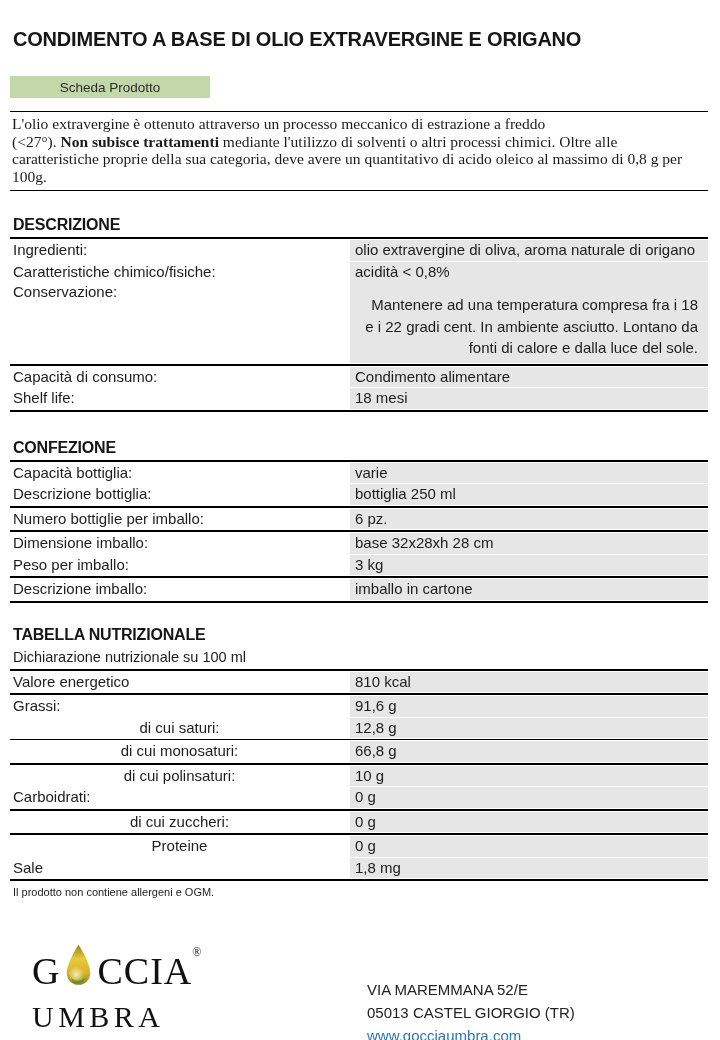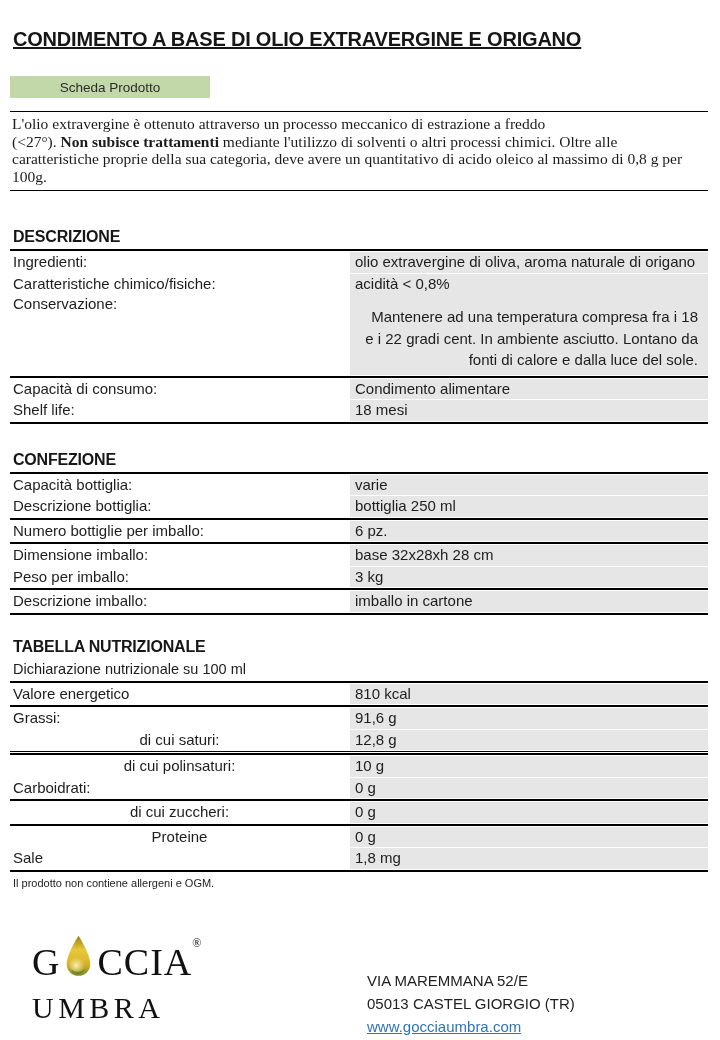--- a/index.html
+++ b/index.html
@@ -12,40 +12,40 @@
   *{box-sizing:border-box;}
   html,body{margin:0;padding:0;}
   body{
     width:720px;height:1040px;overflow:hidden;background:#fff;
     font-family:"Liberation Sans",sans-serif;color:var(--ink);
   }
   .page{padding:0 12px 0 10px;}
   
   .title{
     margin:26px 0 0 3px;font-size:20px;line-height:26px;font-weight:bold;
-    letter-spacing:-.2px;color:#161616;text-decoration:underline;
+    letter-spacing:-.2px;color:#161616;
   }
   .badge{
     margin-top:24px;width:200px;height:22px;background:var(--green);
     display:flex;align-items:center;justify-content:center;
     font-size:13.5px;color:#2b2b2b;
   }
   .intro{
     margin-top:13px;border-top:1.5px solid var(--line);border-bottom:1.5px solid var(--line);
     padding:3px 2px 5px 2px;
     font-family:"Liberation Serif",serif;font-size:15.5px;line-height:17.5px;color:#1b1b1b;
   }
   .intro b{font-weight:bold;}
   
   .h2{
     font-size:16px;font-weight:bold;color:#161616;letter-spacing:-.2px;
     margin:0 0 0 3px;line-height:20px;
   }
   .h2-underline{border-bottom:2px solid var(--line);padding-bottom:2px;margin-left:0;padding-left:3px;}
-  .sec-desc{margin-top:36px;}
+  .sec-desc{margin-top:24px;}
   .sec-conf{margin-top:26px;}
   .sec-nutr{margin-top:22px;}
   .subtitle{font-size:14.5px;margin:3px 0 3px 3px;line-height:18px;}
   
   .tbl{width:100%;}
   .trow{display:grid;grid-template-columns:340px 1fr;margin-top:1px;}
   .cell-l{padding:1px 4px 1px 3px;font-size:15px;line-height:18.5px;}
   .cell-r{background:var(--gray-cell);padding:1px 6px 1px 5px;font-size:15px;line-height:18.5px;}
   .trow.center .cell-l{text-align:center;}
   .hr{border-top:2px solid var(--line);height:0;margin-top:1px;}
@@ -161,20 +161,24 @@
       <div class="hr"></div>
       <div class="trow">
         <div class="cell-l">Grassi:</div>
         <div class="cell-r">91,6 g</div>
       </div>
       <div class="trow center">
         <div class="cell-l">di cui saturi:</div>
         <div class="cell-r">12,8 g</div>
       </div>
       <div class="hr thin"></div>
+      <div class="trow center">
+        <div class="cell-l">di cui monosaturi:</div>
+        <div class="cell-r">66,8 g</div>
+      </div>
       <div class="hr"></div>
       <div class="trow center">
         <div class="cell-l">di cui polinsaturi:</div>
         <div class="cell-r">10 g</div>
       </div>
       <div class="trow">
         <div class="cell-l">Carboidrati:</div>
         <div class="cell-r">0 g</div>
       </div>
       <div class="hr"></div>

